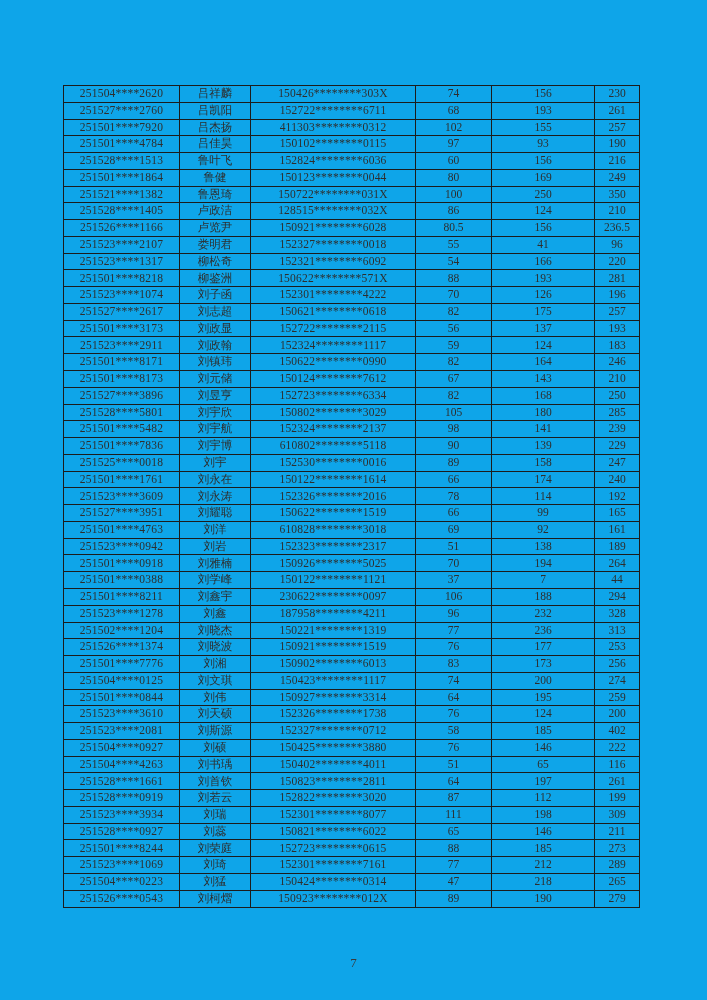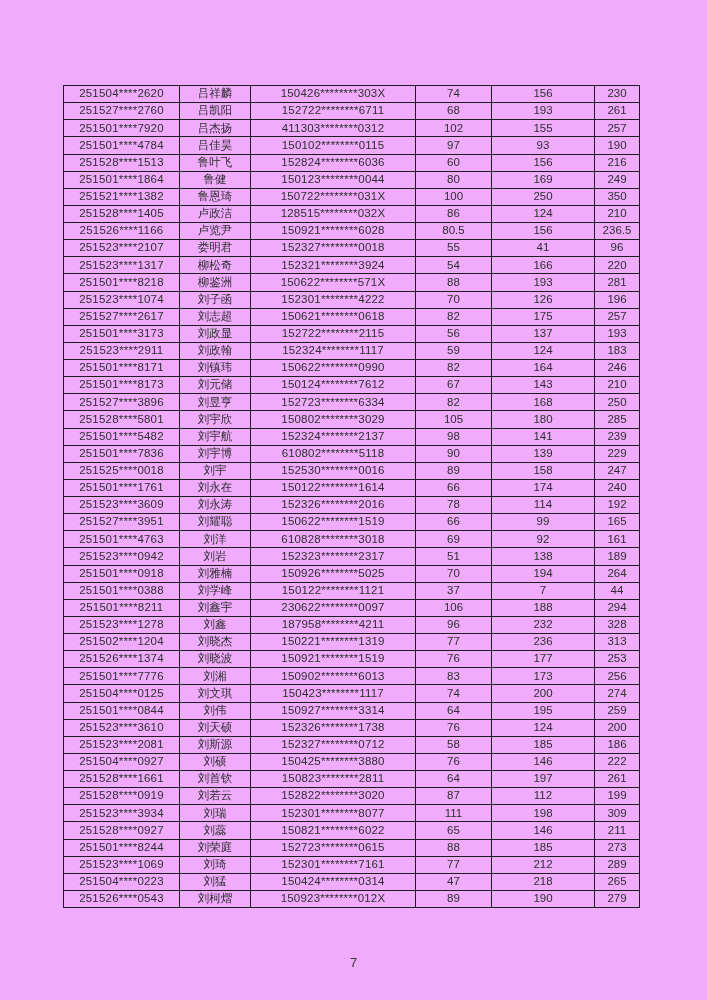--- a/index.html
+++ b/index.html
@@ -4,22 +4,22 @@
 <style>
   html, body {
     margin: 0;
     padding: 0;
     background: #ffffff;
   }
   .page {
     position: relative;
     width: 707px;
     height: 1000px;
-    background: #f0abfc;
-    font-family: Liberation Sans, sans-serif;
+    background: #0ea5e9;
+    font-family: Liberation Serif, serif;
     color: #2e2e2e;
     overflow: hidden;
   }
   table.score-table {
     position: absolute;
     left: 63px;
     top: 85px;
     width: 570px;
     height: 823px;
     border-collapse: collapse;
@@ -138,21 +138,21 @@
           <td class="col-0">251523****2107</td>
           <td class="col-1">娄明君</td>
           <td class="col-2">152327********0018</td>
           <td class="col-3">55</td>
           <td class="col-4">41</td>
           <td class="col-5">96</td>
         </tr>
         <tr>
           <td class="col-0">251523****1317</td>
           <td class="col-1">柳松奇</td>
-          <td class="col-2">152321********3924</td>
+          <td class="col-2">152321********6092</td>
           <td class="col-3">54</td>
           <td class="col-4">166</td>
           <td class="col-5">220</td>
         </tr>
         <tr>
           <td class="col-0">251501****8218</td>
           <td class="col-1">柳鉴洲</td>
           <td class="col-2">150622********571X</td>
           <td class="col-3">88</td>
           <td class="col-4">193</td>
@@ -365,31 +365,39 @@
           <td class="col-3">76</td>
           <td class="col-4">124</td>
           <td class="col-5">200</td>
         </tr>
         <tr>
           <td class="col-0">251523****2081</td>
           <td class="col-1">刘斯源</td>
           <td class="col-2">152327********0712</td>
           <td class="col-3">58</td>
           <td class="col-4">185</td>
-          <td class="col-5">186</td>
+          <td class="col-5">402</td>
         </tr>
         <tr>
           <td class="col-0">251504****0927</td>
           <td class="col-1">刘硕</td>
           <td class="col-2">150425********3880</td>
           <td class="col-3">76</td>
           <td class="col-4">146</td>
           <td class="col-5">222</td>
         </tr>
         <tr>
+          <td class="col-0">251504****4263</td>
+          <td class="col-1">刘书瑀</td>
+          <td class="col-2">150402********4011</td>
+          <td class="col-3">51</td>
+          <td class="col-4">65</td>
+          <td class="col-5">116</td>
+        </tr>
+        <tr>
           <td class="col-0">251528****1661</td>
           <td class="col-1">刘首钦</td>
           <td class="col-2">150823********2811</td>
           <td class="col-3">64</td>
           <td class="col-4">197</td>
           <td class="col-5">261</td>
         </tr>
         <tr>
           <td class="col-0">251528****0919</td>
           <td class="col-1">刘若云</td>

